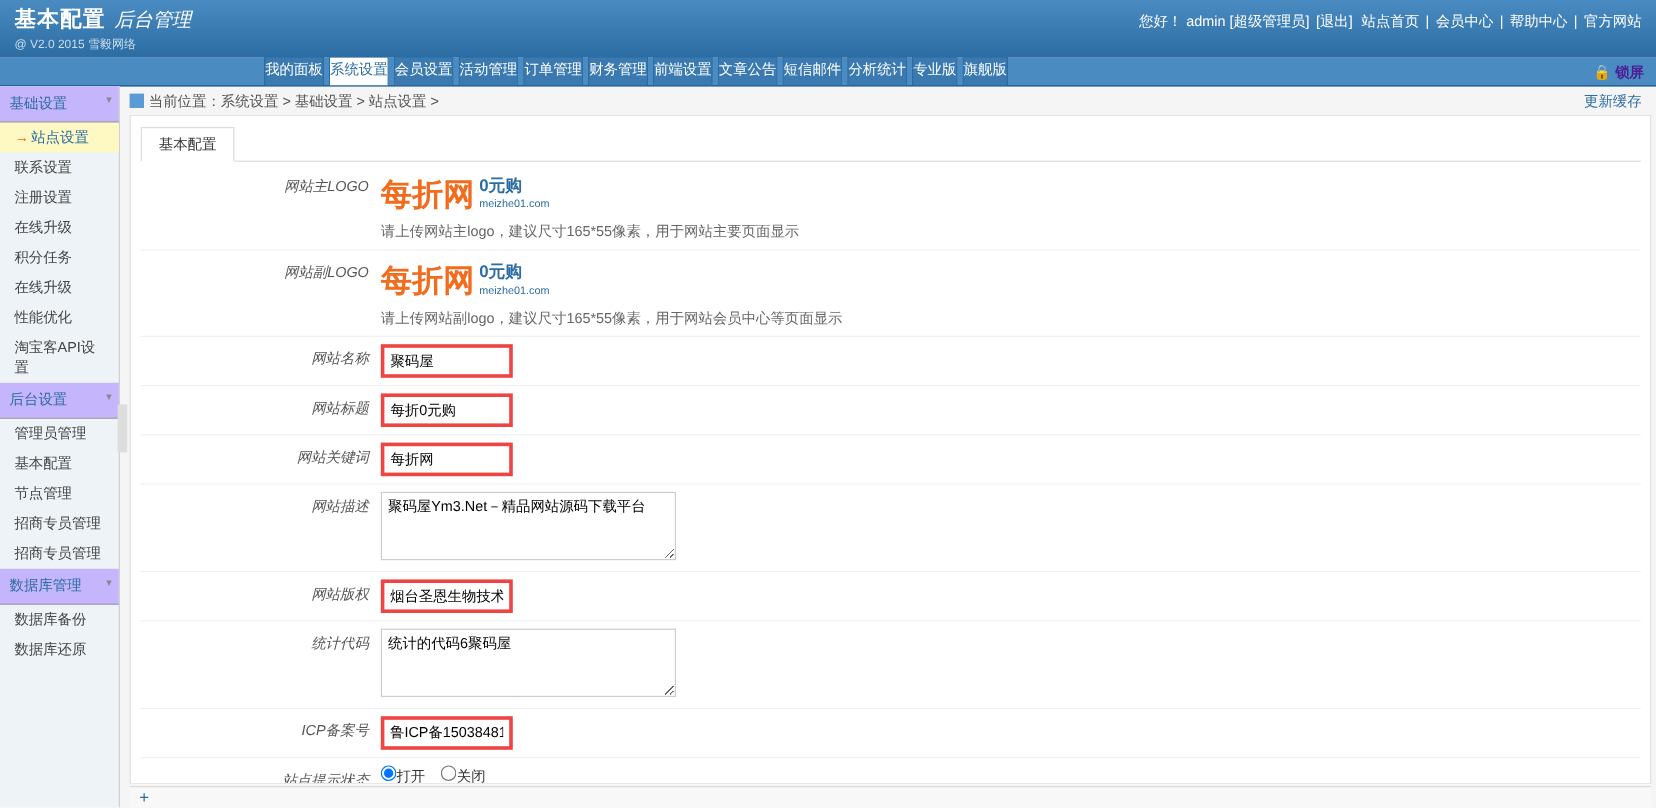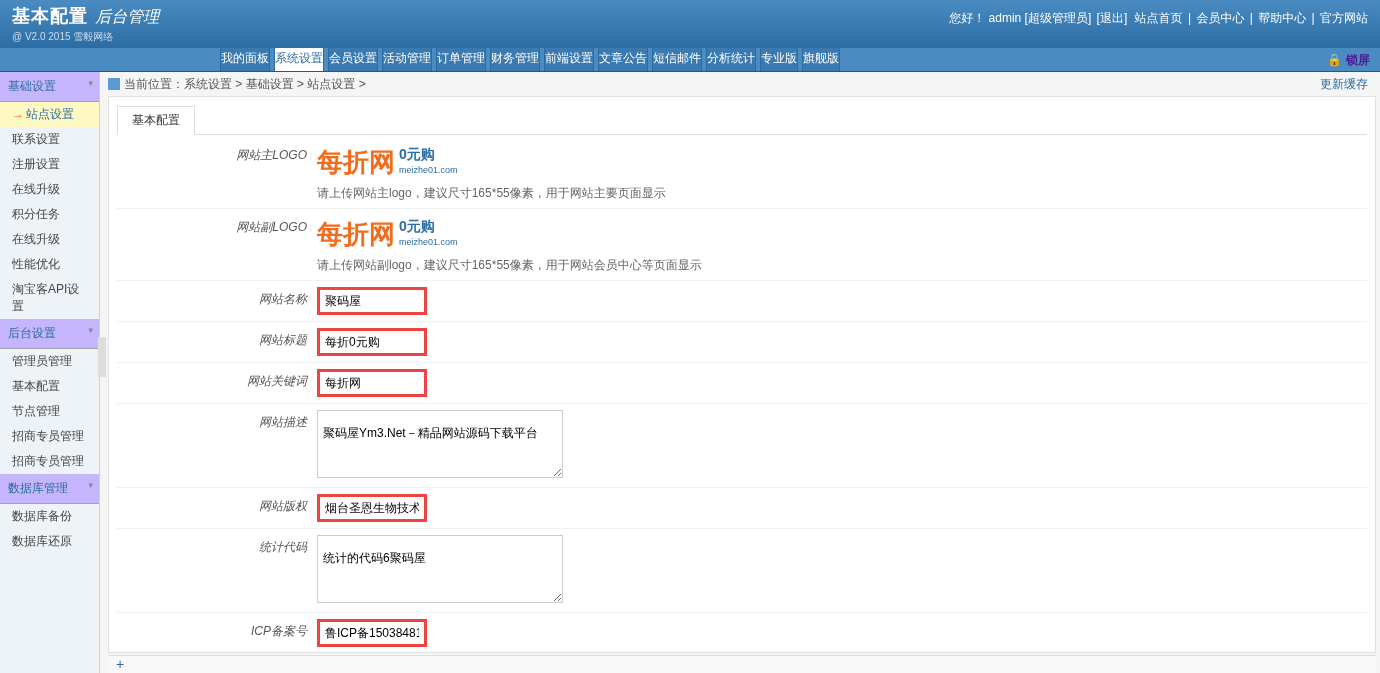--- a/index.html
+++ b/index.html
@@ -37,21 +37,21 @@
 
 .main { position: absolute; left: 108px; right: 4px; top: 96px; bottom: 20px; background: #fff; border: 1px solid #e0e0e0; overflow-y: auto; padding: 8px; }
 .tab-strip { border-bottom: 1px solid #ddd; margin-bottom: 2px; }
 .tab-strip .tab { display: inline-block; padding: 5px 14px; border: 1px solid #ddd; border-bottom: 1px solid #fff; background: #fff; font-size: 12px; position: relative; top: 1px; }
 
 .form-row { display: flex; align-items: flex-start; border-bottom: 1px solid #f0f0f0; padding: 6px 0; }
 .form-label { width: 200px; text-align: right; padding-right: 10px; padding-top: 4px; color: #555; font-size: 12px; font-style: italic; }
 .form-val { flex: 1; }
 .form-val input[type=text] { border: 3px solid #ef4444; padding: 4px 5px; font-size: 12px; width: 110px; }
 .form-val input.wide { width: 110px; }
-.form-val textarea { border: 1px solid #ccc; padding: 14px 5px; font-size: 12px; width: 246px; height: 68px; resize: both; }
+.form-val textarea { border: 1px solid #ccc; padding: 3px 5px; font-size: 12px; width: 246px; height: 57px; resize: both; }
 .form-val .hint { color: #666; font-size: 12px; margin-top: 4px; }
 .logo-svg { display: block; }
 .radio-wrap label { margin-right: 10px; font-size: 12px; }
 
 
 .bottom-bar { position: absolute; left: 108px; right: 4px; bottom: 0; height: 18px; border-top: 1px solid #ddd; background: #f8f8f8; }
 .plus { color: #2b6ca3; margin-left: 8px; font-size: 14px; cursor: pointer; }
 </style>
 </head>
 <body>

